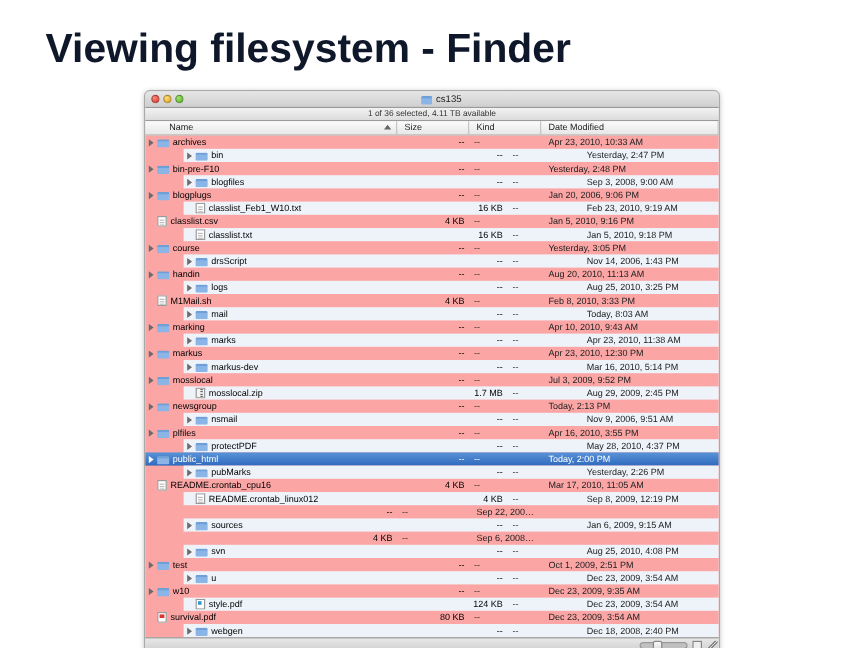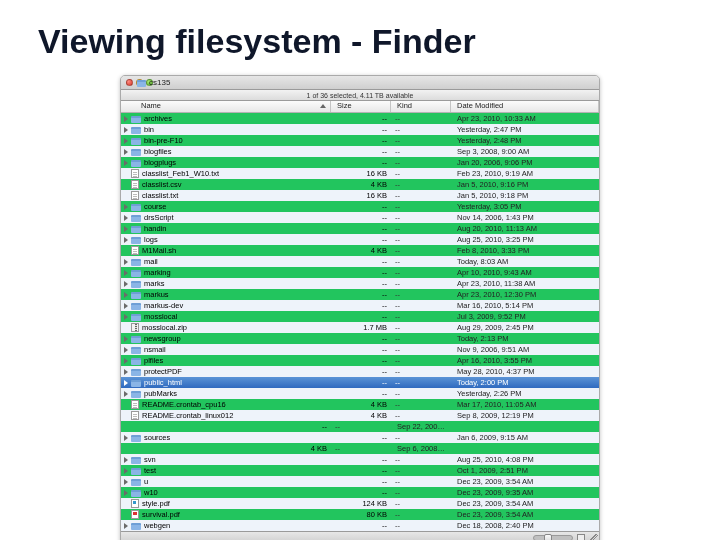--- a/index.html
+++ b/index.html
@@ -46,21 +46,21 @@
     border: 1px solid rgba(0,0,0,.25);
   }
   .tl-close  { background: radial-gradient(circle at 30% 30%, #ff8a80, #d83a2b); }
   .tl-min    { background: radial-gradient(circle at 30% 30%, #ffe07a, #e1a321); }
   .tl-zoom   { background: radial-gradient(circle at 30% 30%, #a6e66f, #57b32c); }
   .wtitle {
     position: absolute; left: 16px; right: 0;
     text-align: center;
     color: #222;
     font-size: 8px;
-    display: flex; align-items: center; gap: 3px;
+    display: flex; justify-content: center; align-items: center; gap: 3px;
     pointer-events: none;
   }
   .wtitle .folder-ico { width: 9px; height: 7px; }
   
   .status {
     height: 11px;
     background: linear-gradient(#f2f2f2, #dcdcdc);
     border-bottom: 1px solid #9a9a9a;
     text-align: center;
     font-size: 7px;
@@ -84,30 +84,30 @@
   }
   .cols > div:first-child { padding-left: 20px; }
   .sort-ind {
     position: absolute; right: 4px; top: 3px;
     width: 0; height: 0;
     border-left: 3px solid transparent;
     border-right: 3px solid transparent;
     border-bottom: 4px solid #666;
   }
   
-  .list { background: #22c55e; }
+  .list { background: #fca5a5; }
   .row {
     display: grid;
     grid-template-columns: 210px 60px 60px 1fr;
     height: 11px;
     font-size: 7.5px;
     color: #000;
     align-items: center;
   }
-  .row.alt { background: #eef3fa; }
+  .row.alt { background: #eef3fa; margin-left: 32px; }
   .row.sel {
     background: linear-gradient(#5a93d6, #2f6abf);
     color: #fff;
   }
   .row > div {
     overflow: hidden; white-space: nowrap; text-overflow: ellipsis;
     padding-right: 4px;
   }
   .c-name { display: flex; align-items: center; gap: 3px; padding-left: 3px; }
   .c-size { text-align: right; }

